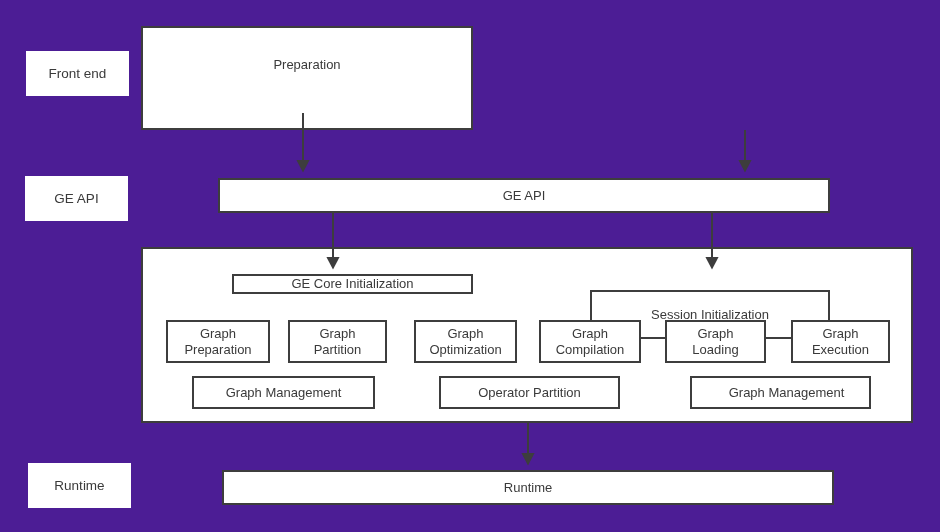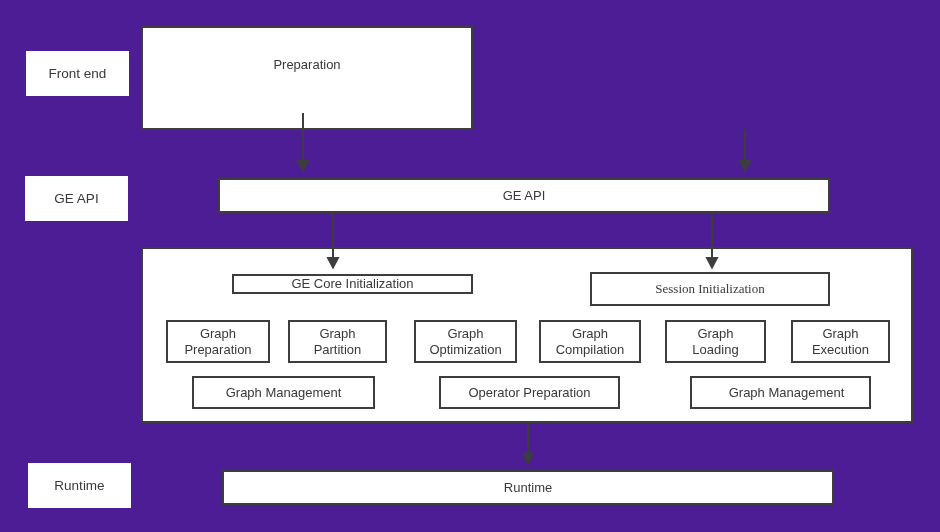--- a/index.html
+++ b/index.html
@@ -88,21 +88,21 @@
     <div class="panel-title" style="top:29px;">Preparation</div>
   </div>
 
 
   <div class="node box" style="left:218px; top:178px; width:612px; height:35px;">GE API</div>
 
   <div class="node panel" style="left:141px; top:247px; width:772px; height:176px;"></div>
 
   <div class="node box" style="left:212px; top:274px; width:241px; height:20px;margin-left:20px;">GE Core Initialization</div>
 
-  <div class="node box" style="left:590px; top:272px; width:240px; height:34px;font-family:Liberation Serif, serif;">Session Initialization</div>
+  <div class="node box" style="left:590px; top:290px; width:240px; height:49px;">Session Initialization</div>
 
   <div class="node box" style="left:166px; top:320px; width:104px; height:43px;">Graph
 Preparation</div>
 
   <div class="node box" style="left:288px; top:320px; width:99px; height:43px;">Graph
 Partition</div>
 
   <div class="node box" style="left:414px; top:320px; width:103px; height:43px;">Graph
 Optimization</div>
 
@@ -110,21 +110,21 @@
 Compilation</div>
 
   <div class="node box" style="left:665px; top:320px; width:101px; height:43px;">Graph
 Loading</div>
 
   <div class="node box" style="left:791px; top:320px; width:99px; height:43px;">Graph
 Execution</div>
 
   <div class="node box" style="left:192px; top:376px; width:183px; height:33px;">Graph Management</div>
 
-  <div class="node box" style="left:439px; top:376px; width:181px; height:33px;">Operator Preparation</div>
+  <div class="node box" style="left:439px; top:376px; width:181px; height:33px;">Operator Partition</div>
 
   <div class="node box" style="left:690px; top:376px; width:181px; height:33px;padding-left:12px;">Graph Management</div>
 
   <div class="node box" style="left:222px; top:470px; width:612px; height:35px;">Runtime</div>
 
   <svg id="wires" viewBox="0 0 940 532">
     <defs>
       <marker id="arrowhead" markerWidth="9" markerHeight="9" refX="3.2" refY="4" orient="auto" markerUnits="strokeWidth">
         <path d="M0,0.6 L6.4,4 L0,7.4 z" class="wire-head"></path>
       </marker>

